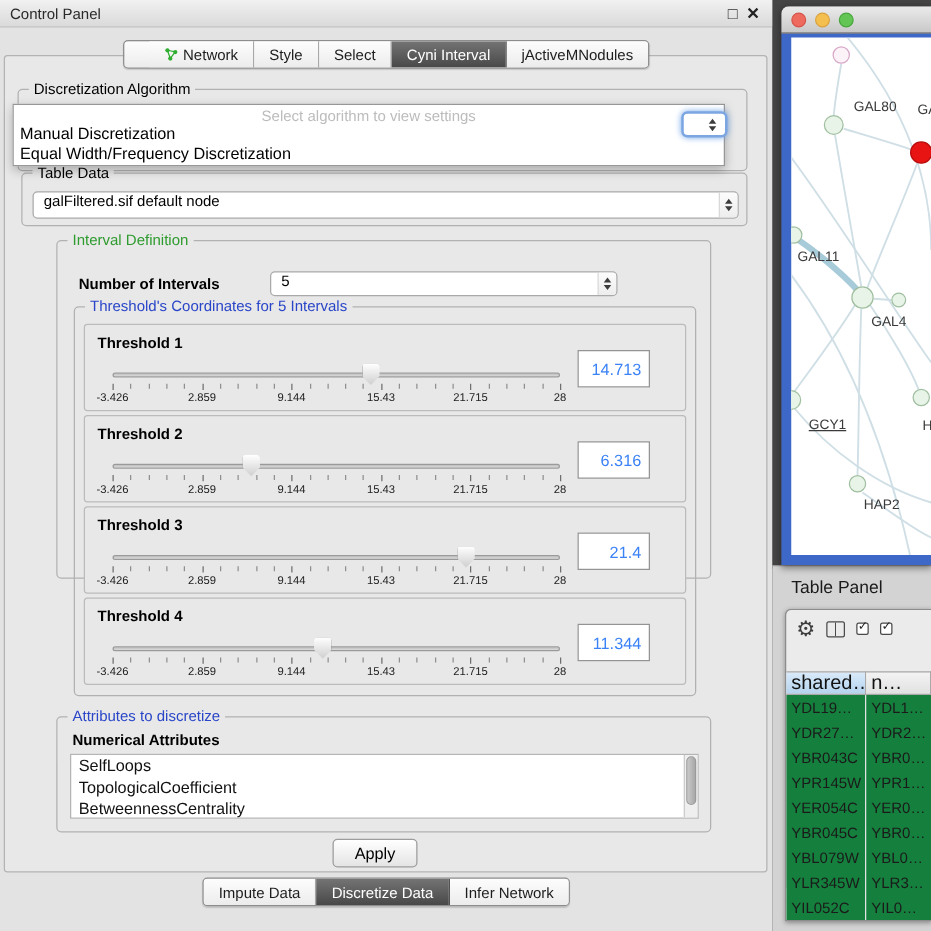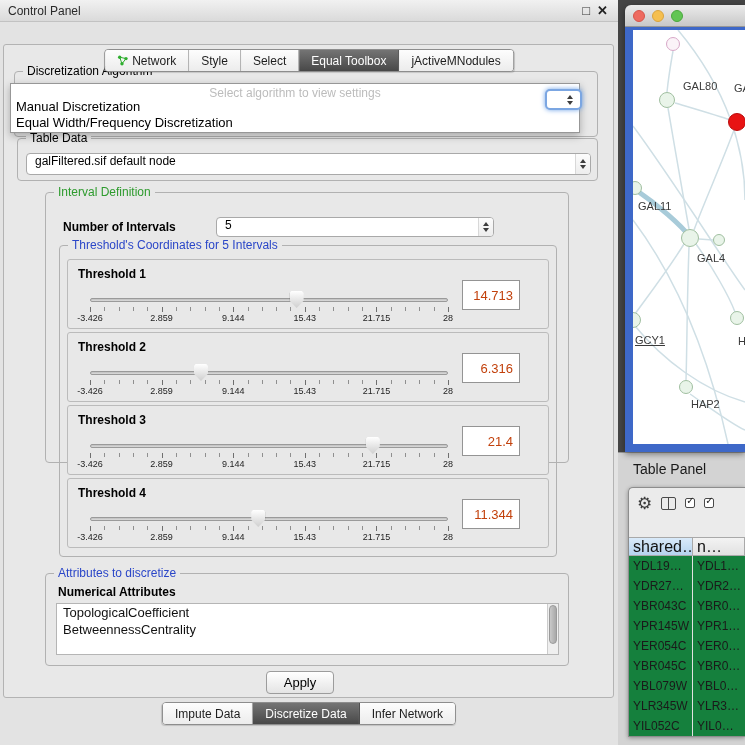--- a/index.html
+++ b/index.html
@@ -10,21 +10,21 @@
   .control-panel{position:absolute;left:0;top:0;width:618px;height:745px;background:#e3e3e3;}
   .titlebar{position:absolute;left:0;top:0;width:100%;height:22px;background:linear-gradient(#f1f1f1,#dadada);border-bottom:1px solid #c2c2c2;}
   .win-title{position:absolute;left:8px;top:4px;font-size:12px;color:#2a2a2a;}
   .float-icon{position:absolute;right:28px;top:3px;font-size:13px;color:#333;cursor:default;}
   .close-icon{position:absolute;right:10px;top:3px;font-size:13px;font-weight:bold;color:#222;cursor:default;}
 
   .panel-inner{position:absolute;left:3px;top:44px;width:611px;height:654px;background:#e8e8e8;border:1px solid #b3b3b3;border-radius:3px;}
 
   
   .seg{position:absolute;left:50%;transform:translateX(-50%);height:23px;display:flex;border:1px solid #8d8d8d;border-radius:4px;overflow:hidden;background:linear-gradient(#fdfdfd,#ececec);box-shadow:0 1px 1px rgba(0,0,0,.15);z-index:6;}
-  .top-seg{top:49px;}
+  .top-seg{top:32px;padding-left:20px;}
   .bottom-seg{top:702px;}
   .seg .tab{display:flex;align-items:center;gap:4px;padding:0 12px;font-size:12px;color:#1d1d1d;border-right:1px solid #a5a5a5;background:linear-gradient(#fdfdfd,#ececec);white-space:nowrap;}
   .seg .tab:last-child{border-right:none;}
   .seg .tab.selected{background:linear-gradient(#747474,#484848);color:#fff;border-right-color:#3f3f3f;}
   .tab-icon{display:inline-flex;width:11px;height:11px;}
 
   
   .group{position:absolute;border:1px solid #b1b1b1;border-radius:4px;}
   .group-title{position:absolute;top:-8px;left:8px;background:#e8e8e8;padding:0 4px;font-size:12px;color:#000;white-space:nowrap;}
   .green-title{color:#2e9b2e;}
@@ -62,21 +62,21 @@
   .t-box{position:absolute;left:7px;width:482px;height:70px;border:1px solid #bbb;border-radius:3px;background:#e8e8e8;}
   .t-label{position:absolute;left:10px;top:7px;font-size:12px;font-weight:bold;color:#000;}
   .slider{position:absolute;left:22px;top:30px;width:358px;height:36px;}
   .track{position:absolute;left:0;right:0;top:8px;height:4px;background:linear-gradient(#bfbfbf,#dcdcdc);border:1px solid #9a9a9a;border-radius:3px;}
   .thumb{position:absolute;top:1px;width:14px;height:17px;background:linear-gradient(#ffffff,#cfcfcf);clip-path:polygon(12% 0,88% 0,100% 12%,100% 58%,50% 100%,0 58%,0 12%);filter:drop-shadow(0 0 1px rgba(0,0,0,.65));}
   .ticks{position:absolute;left:0;right:0;top:17px;height:5px;}
   .tick{position:absolute;top:0;width:1px;height:4px;background:#8f8f8f;}
   .tick.major{height:5px;background:#6f6f6f;}
   .tick-labels{position:absolute;left:0;right:0;top:23px;height:10px;font-size:9px;color:#1d1d1d;}
   .tick-label{position:absolute;transform:translateX(-50%);white-space:nowrap;}
-  .value-box{position:absolute;left:394px;top:20px;width:58px;height:30px;background:#fff;border:1px solid #949494;font-size:13px;color:#c2410c;display:flex;align-items:center;justify-content:flex-end;padding-right:6px;}
+  .value-box{position:absolute;left:394px;top:20px;width:58px;height:30px;background:#fff;border:1px solid #949494;font-size:13px;color:#3b82f6;display:flex;align-items:center;justify-content:flex-end;padding-right:6px;}
 
   
   .attr-group{left:41px;top:528px;width:524px;height:93px;}
   .attr-label{position:absolute;left:12px;top:11px;}
   .attr-list{position:absolute;left:10px;top:29px;width:503px;height:52px;background:#fff;border:1px solid #b5b5b5;overflow:hidden;}
   .list-item{font-size:13px;color:#111;line-height:17px;padding-left:6px;white-space:nowrap;}
   .v-scrollbar{position:absolute;right:0;top:0;bottom:0;width:11px;background:#efefef;border-left:1px solid #ccc;}
   .v-thumb{position:absolute;left:1px;top:1px;width:8px;height:78%;border-radius:4px;background:linear-gradient(90deg,#c9c9c9,#a8a8a8);border:1px solid #9a9a9a;}
 
   .apply-btn{position:absolute;left:262px;top:626px;width:68px;height:23px;background:linear-gradient(#ffffff,#e4e4e4);border:1px solid #9c9c9c;border-radius:4px;font-size:13px;color:#000;font-family:"Liberation Sans",sans-serif;}
@@ -350,20 +350,21 @@
             </div>
           </div>
       </div>
     </div>
 
     <div class="group attr-group">
       <span class="group-title blue-title">Attributes to discretize</span>
       <div class="bold-label attr-label">Numerical Attributes</div>
       <div class="attr-list">
         <div id="attr-items">
+            <div class="list-item">SelfLoops</div>
             <div class="list-item">TopologicalCoefficient</div>
             <div class="list-item">BetweennessCentrality</div>
           </div>
         <div class="v-scrollbar">
             <div class="v-thumb"></div>
           </div>
       </div>
     </div>
 
     <button class="apply-btn">Apply</button>
@@ -381,21 +382,21 @@
         </span>
         <span class="tab-label">Network</span>
       </div>
       <div class="tab">
         <span class="tab-label">Style</span>
       </div>
       <div class="tab">
         <span class="tab-label">Select</span>
       </div>
       <div class="tab selected">
-        <span class="tab-label">Equal Toolbox</span>
+        <span class="tab-label">Cyni Interval</span>
       </div>
       <div class="tab">
         <span class="tab-label">jActiveMNodules</span>
       </div>
     </div>
   <div class="seg bottom-seg" id="bottom-tabs">
       <div class="tab">
         <span class="tab-label">Impute Data</span>
       </div>
       <div class="tab selected">
@@ -438,21 +439,21 @@
         <div class="node green" style="left: 26px; top: 62px; width: 16px; height: 16px;"></div>
         <div class="node-label" style="left: 50px; top: 50px;">GAL80</div>
         <div class="node-label" style="left: 101px; top: 52px;">GA</div>
         <div class="node red" style="left: 95px; top: 83px; width: 18px; height: 18px;"></div>
         <div class="node green" style="left: -5px; top: 151px; width: 14px; height: 14px;"></div>
         <div class="node-label" style="left: 5px; top: 170px;">GAL11</div>
         <div class="node green" style="left: 48px; top: 199px; width: 18px; height: 18px;"></div>
         <div class="node-label" style="left: 64px; top: 222px;">GAL4</div>
         <div class="node green" style="left: 80px; top: 204px; width: 12px; height: 12px;"></div>
         <div class="node green" style="left: -8px; top: 282px; width: 16px; height: 16px;"></div>
-        <div class="node-label" style="left: 2px; top: 304px; text-decoration: underline;">GCY1</div>
+        <div class="node-label" style="left: 14px; top: 304px; text-decoration: underline;">GCY1</div>
         <div class="node green" style="left: 97px; top: 281px; width: 14px; height: 14px;"></div>
         <div class="node-label" style="left: 105px; top: 305px;">H</div>
         <div class="node green" style="left: 46px; top: 350px; width: 14px; height: 14px;"></div>
         <div class="node-label" style="left: 58px; top: 368px;">HAP2</div>
       </div>
   </div>
 </div>
 
 <div class="tp-title">Table Panel</div>
 

